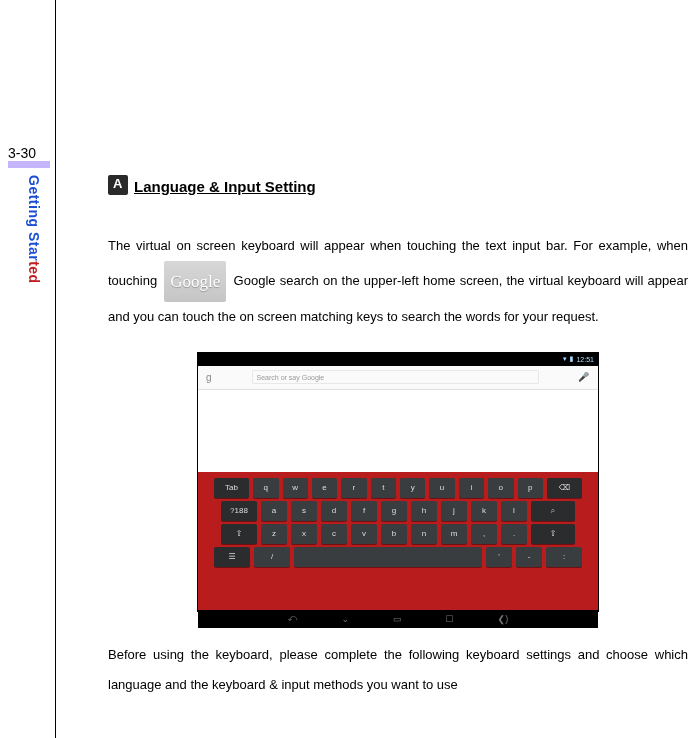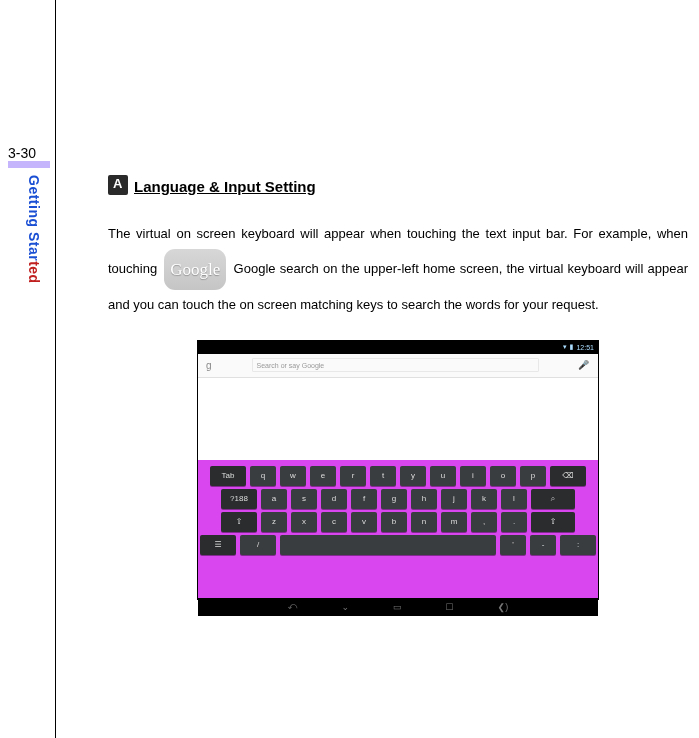--- a/index.html
+++ b/index.html
@@ -43,21 +43,21 @@
     .content {
       position: absolute;
       left: 108px;
       top: 175px;
       width: 580px;
     }
     .heading {
       display: flex;
       align-items: flex-end;
       gap: 6px;
-      margin-bottom: 24px;
+      margin-bottom: 36px;
     }
     .heading-icon {
       width: 20px;
       height: 20px;
       background: #2a2a2a;
       border-radius: 2px;
       position: relative;
       display: inline-block;
     }
     .heading-icon::after {
@@ -77,21 +77,21 @@
     .para {
       line-height: 2.3;
       text-align: justify;
       font-size: 13px;
     }
     .google-logo {
       display: inline-block;
       vertical-align: middle;
       background: linear-gradient(#d7d7d7, #c5c5c5);
       padding: 1px 6px;
-      border-radius: 11px;
+      border-radius: 2px;
       color: #fff;
       font-family: Georgia, serif;
       font-size: 17px;
       text-shadow: 0 1px 1px rgba(0,0,0,0.3);
       margin: 0 3px;
     }
     .screenshot {
       display: block;
       margin: 20px auto 28px;
       width: 402px;
@@ -130,22 +130,22 @@
       color: #999;
       padding: 0 4px;
       display: flex;
       align-items: center;
       margin: 0 30px;
     }
     .ss-mic { font-size: 9px; color: #888; }
     .ss-whitespace { height: 82px; background: #fff; }
     .kb {
       height: 138px;
-      background: #d946ef;
-      padding: 6px 2px 4px;
+      background: #b91c1c;
+      padding: 6px 16px 4px;
       display: flex;
       flex-direction: column;
       gap: 3px;
     }
     .kb-row { display: flex; gap: 4px; justify-content: center; align-items: center; }
     .kb-key {
       background: #3a3d3f;
       color: #ddd;
       font-size: 8px;
       height: 20px;
@@ -264,14 +264,15 @@
     </div>
     <div class="ss-nav">
       <span>⤺</span>
       <span>⌄</span>
       <span>▭</span>
       <span>☐</span>
       <span>❮)</span>
     </div>
   </div>
 
+  <p class="para2">Before using the keyboard, please complete the following keyboard settings and choose which language and the keyboard &amp; input methods you want to use</p>
 
 </div>
 
 </body></html>

